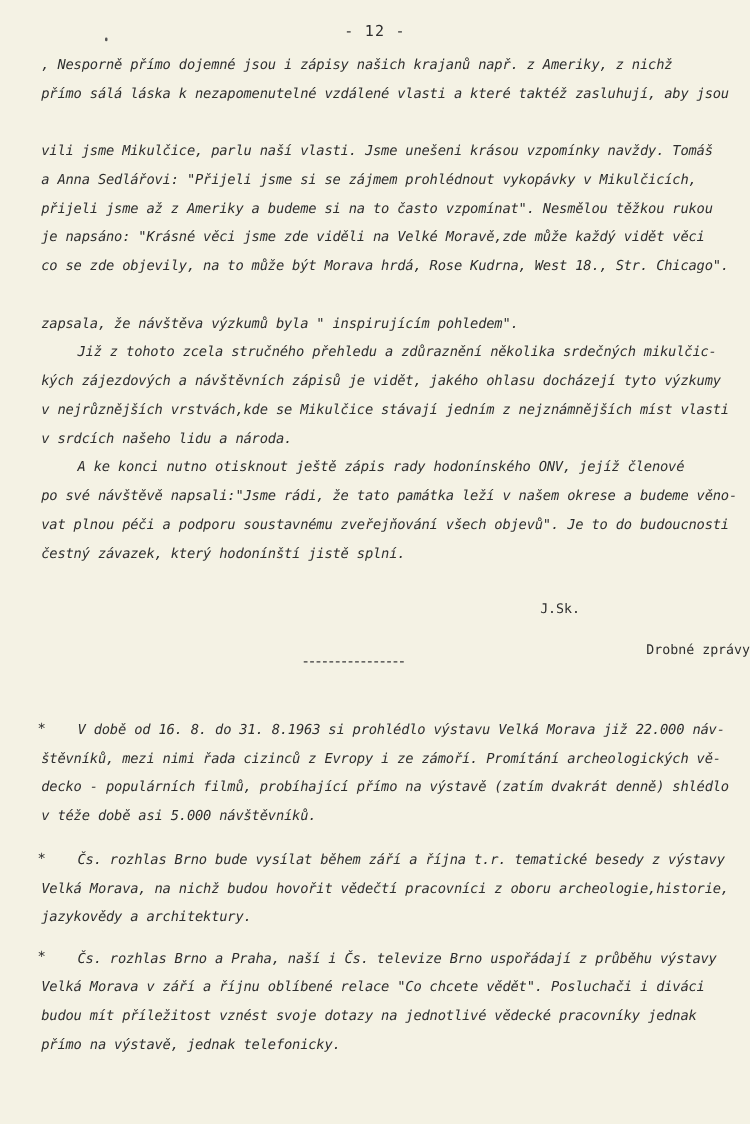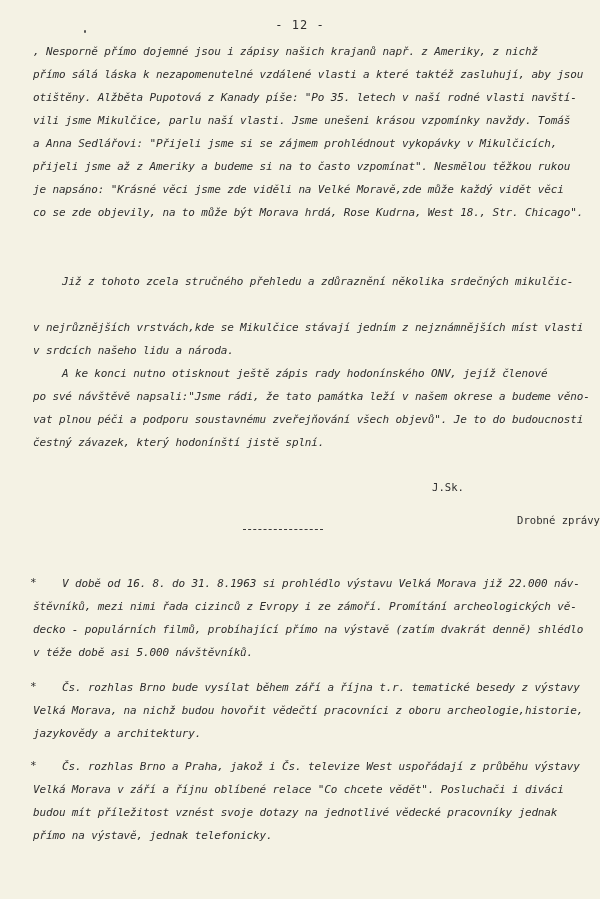--- a/index.html
+++ b/index.html
@@ -40,28 +40,29 @@
   </style>
 </head>
 <body>
 
 <div class="page">
   <div class="page-number">-   12   -</div>
   <div class="speck"></div>
 
   <div class="line" style="top:45px">,    Nesporně přímo  dojemné  jsou i zápisy našich krajanů  např. z Ameriky, z  nichž</div>
   <div class="line" style="top:68px">přímo sálá láska k nezapomenutelné vzdálené vlasti a které taktéž zasluhují, aby jsou</div>
-  <div class="line" style="top:91px">otištěny. Alžběta Pupotová z Kanady píše:  "Po 35. letech v naší rodné vlasti navští-</div>
   <div class="line" style="top:114px">vili jsme Mikulčice, parlu naší vlasti. Jsme unešeni krásou vzpomínky navždy.   Tomáš</div>
   <div class="line" style="top:137px">a Anna Sedlářovi:  "Přijeli  jsme si se zájmem  prohlédnout vykopávky v  Mikulčicích,</div>
   <div class="line" style="top:160px">přijeli jsme až z  Ameriky a budeme si na to často vzpomínat".  Nesmělou těžkou rukou</div>
   <div class="line" style="top:183px">je napsáno:  "Krásné věci jsme  zde viděli na  Velké Moravě,zde může každý vidět věci</div>
   <div class="line" style="top:206px">co se zde objevily, na to může být Morava hrdá,  Rose Kudrna, West 18., Str. Chicago".</div>
+  <div class="line" style="top:252px">zapsala, že návštěva výzkumů byla " inspirujícím pohledem".</div>
 
   <div class="line indent" style="top:275px">Již z tohoto zcela  stručného přehledu a zdůraznění několika srdečných mikulčic-</div>
+  <div class="line" style="top:298px">kých zájezdových a návštěvních zápisů je vidět, jakého  ohlasu docházejí tyto výzkumy</div>
   <div class="line" style="top:321px">v nejrůznějších vrstvách,kde se Mikulčice stávají jedním z nejznámnějších míst vlasti</div>
   <div class="line" style="top:344px">v srdcích našeho lidu a národa.</div>
 
   <div class="line indent" style="top:367px">A ke konci nutno  otisknout ještě zápis rady  hodonínského ONV, jejíž  členové</div>
   <div class="line" style="top:390px">po své návštěvě napsali:"Jsme rádi, že tato památka leží v našem okrese a budeme věno-</div>
   <div class="line" style="top:413px">vat plnou péči a podporu soustavnému zveřejňování všech objevů". Je to do budoucnosti</div>
   <div class="line" style="top:436px">čestný závazek, který hodonínští jistě splní.</div>
 
   <div class="sig">J.Sk.</div>
 
@@ -73,17 +74,17 @@
   <div class="line" style="top:600px">štěvníků, mezi nimi řada cizinců z  Evropy i ze zámoří. Promítání archeologických vě-</div>
   <div class="line" style="top:623px">decko - populárních filmů, probíhající přímo na výstavě (zatím dvakrát denně) shlédlo</div>
   <div class="line" style="top:646px">v téže době asi 5.000 návštěvníků.</div>
 
   <div class="bullet" style="top:680px">*</div>
   <div class="line indent" style="top:681px">Čs. rozhlas Brno bude vysílat během září a října t.r. tematické besedy z výstavy</div>
   <div class="line" style="top:704px">Velká Morava, na nichž budou hovořit vědečtí pracovníci z oboru archeologie,historie,</div>
   <div class="line" style="top:727px">jazykovědy a architektury.</div>
 
   <div class="bullet" style="top:759px">*</div>
-  <div class="line indent" style="top:760px">Čs. rozhlas Brno a Praha, jakož i Čs. televize West uspořádají z průběhu výstavy</div>
+  <div class="line indent" style="top:760px">Čs. rozhlas Brno a Praha, naší i Čs. televize Brno uspořádají z průběhu výstavy</div>
   <div class="line" style="top:806px">budou mít příležitost  vznést svoje dotazy na  jednotlivé vědecké  pracovníky  jednak</div>
   <div class="line" style="top:783px">Velká Morava  v září a říjnu oblíbené relace  "Co chcete vědět". Posluchači i  diváci</div>
   <div class="line" style="top:829px">přímo na výstavě, jednak telefonicky.</div>
 </div>
 
 </body></html>

